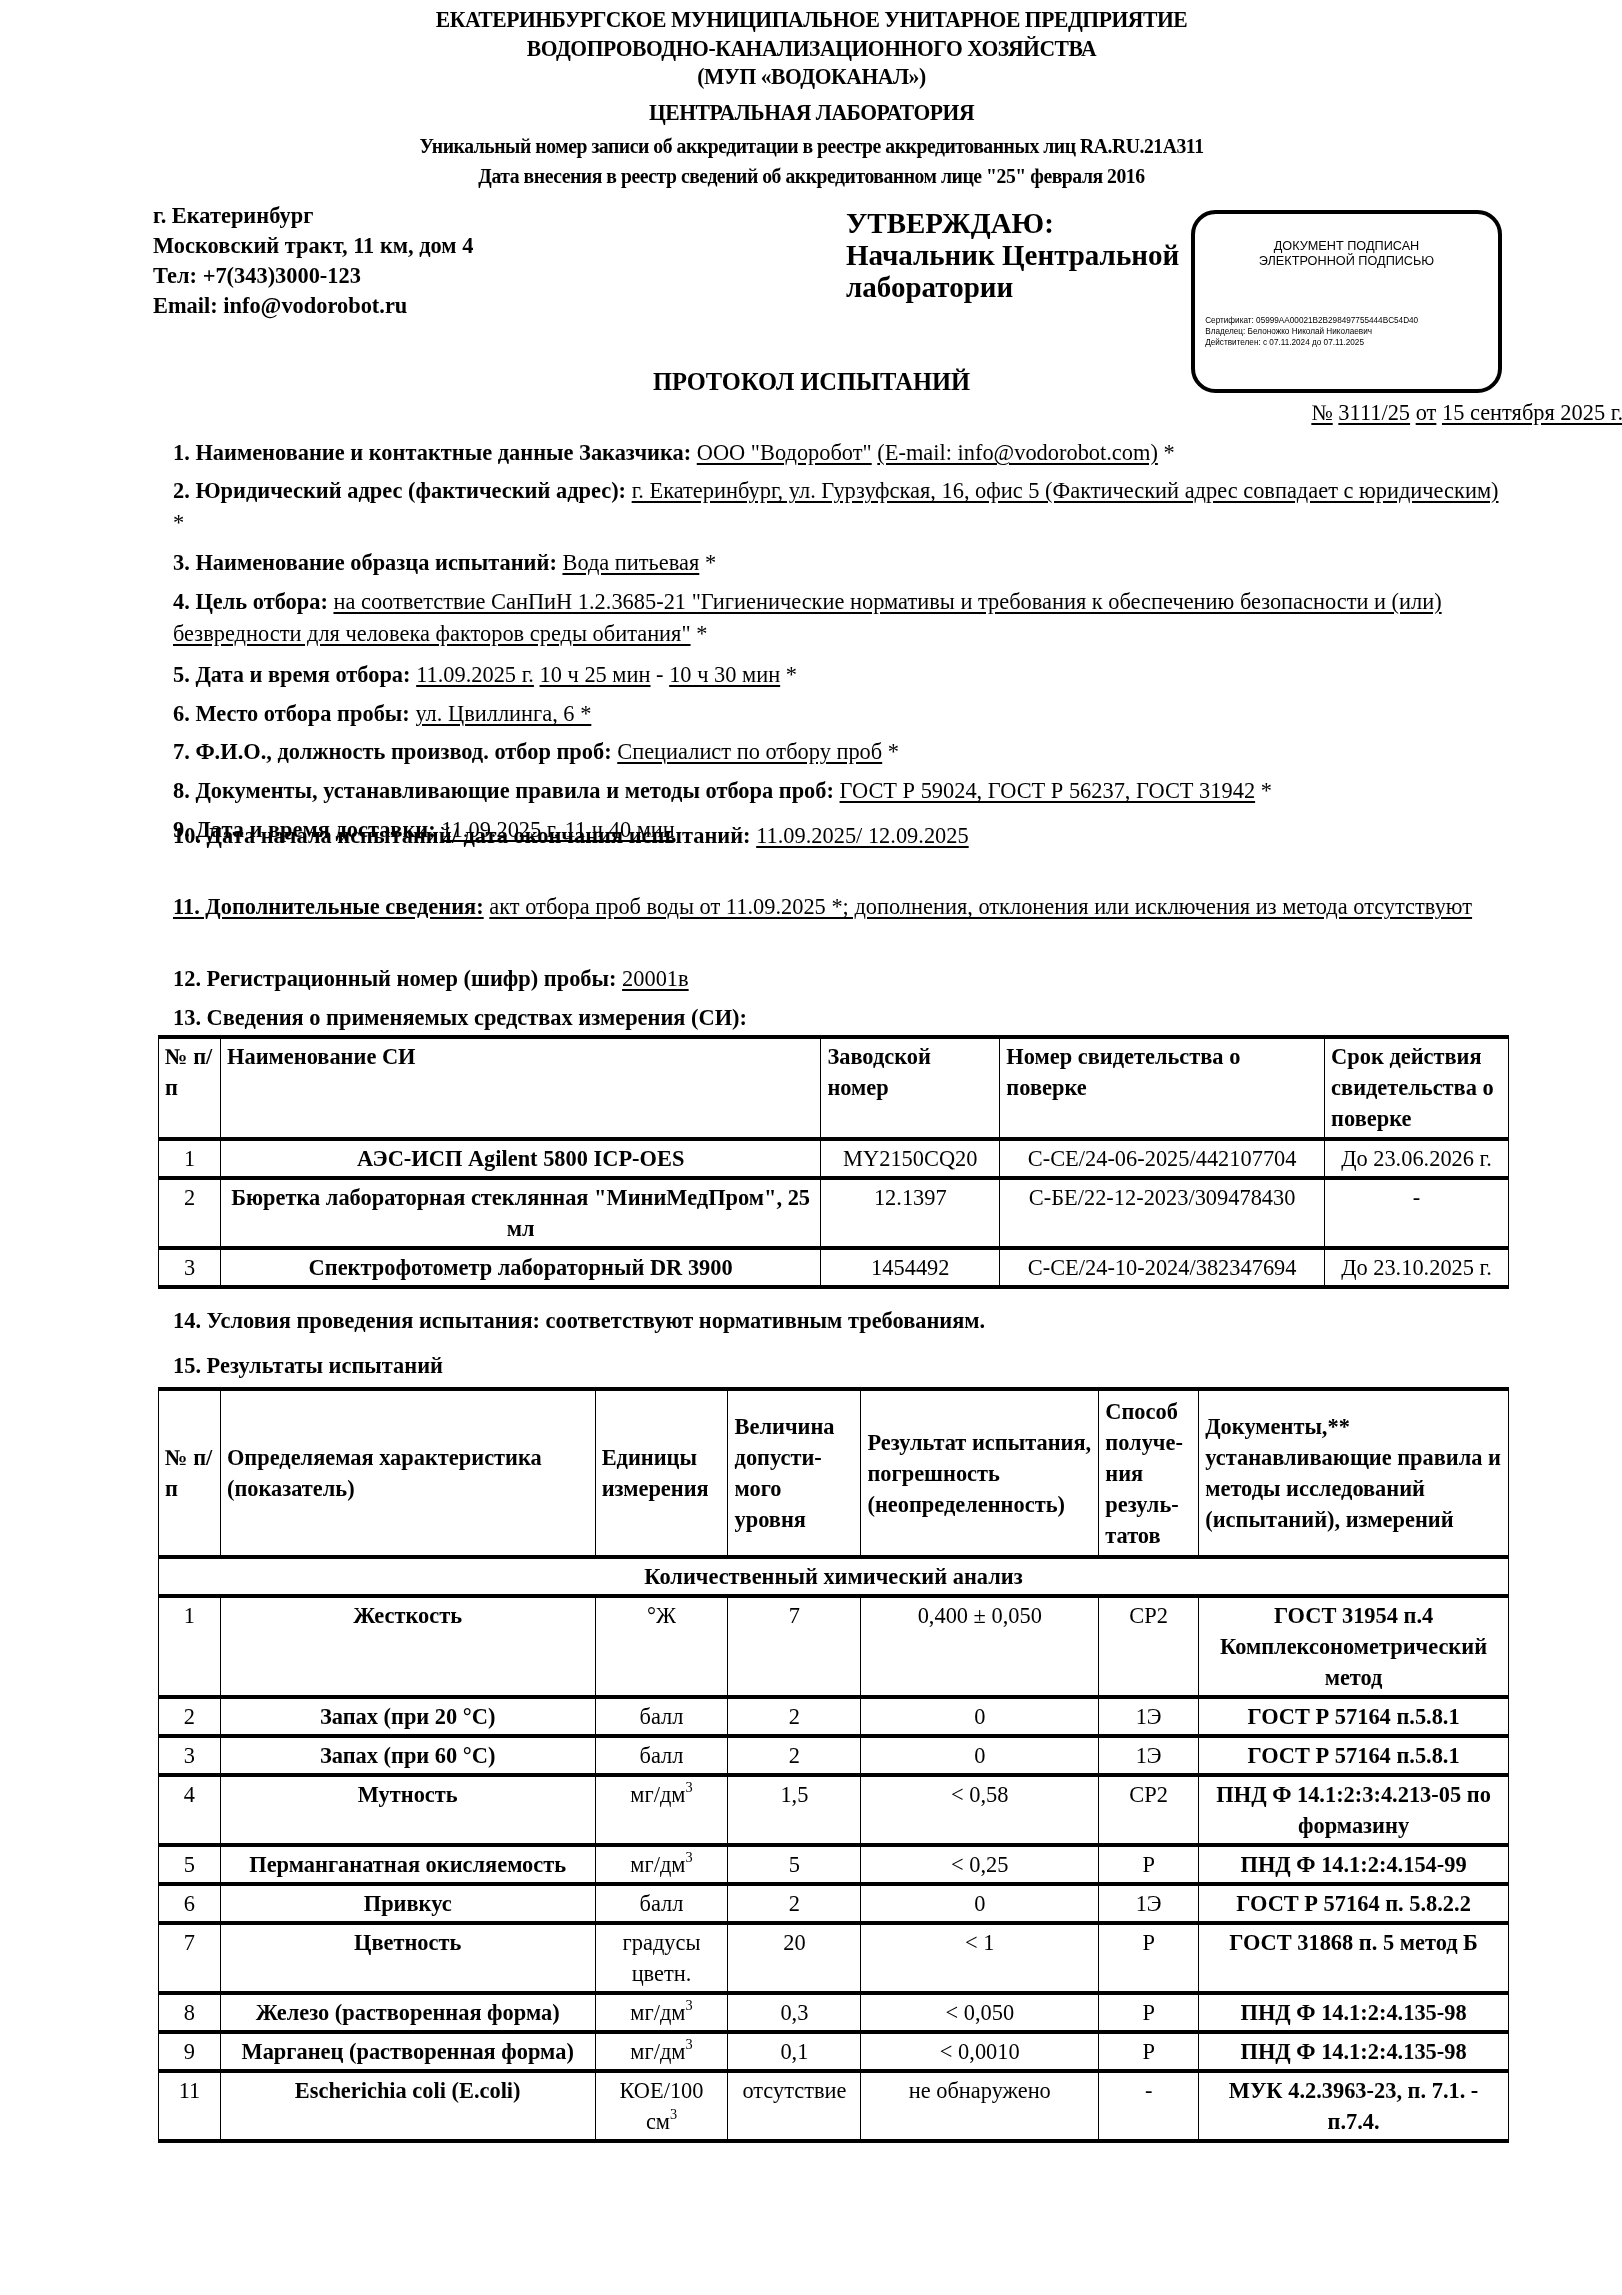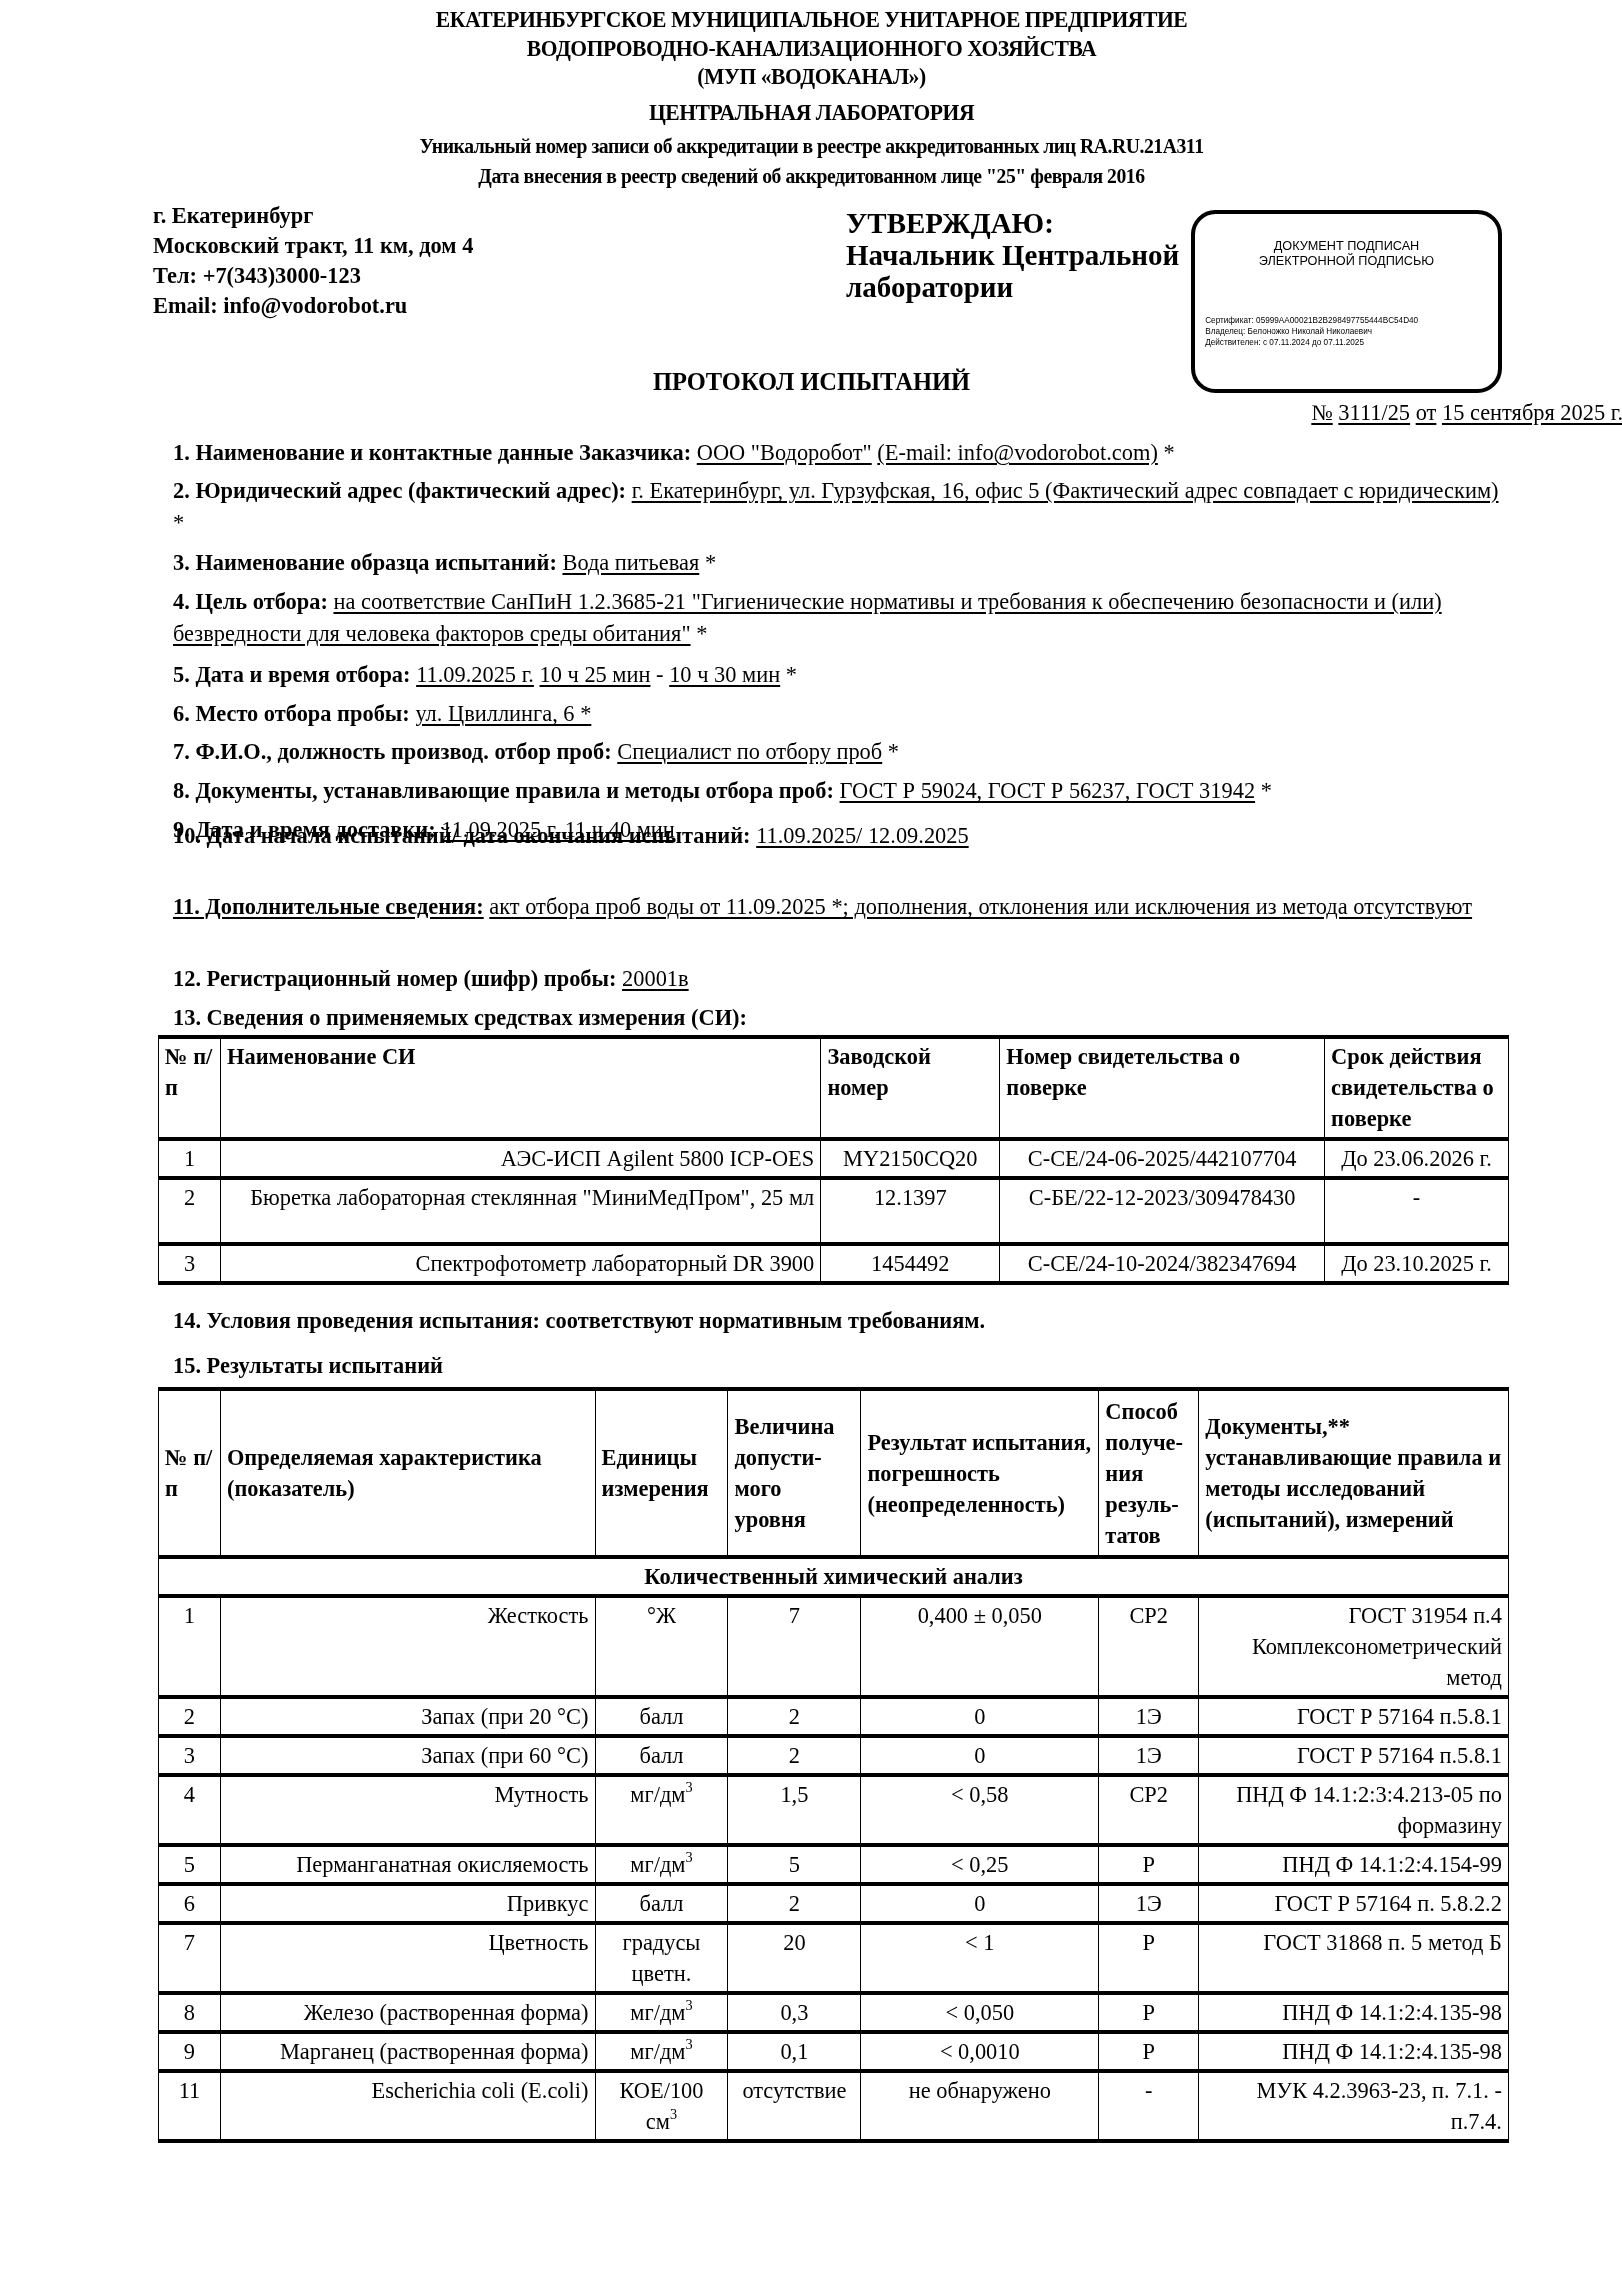--- a/index.html
+++ b/index.html
@@ -55,21 +55,21 @@
     position: absolute; left: 158px; width: 1351px;
     border-collapse: collapse; font-size: 22.4px; line-height: 31px;
   }
   table.grid td, table.grid th {
     border: 1.5px solid #000; vertical-align: top; padding: 2px 6.1px;
   }
   table.grid tr.thick td, table.grid tr.thick th { border-top: 4.1px solid #000; }
   table.grid tr:last-child td { border-bottom: 4.1px solid #000; }
   table.grid th { font-weight: bold; text-align: left; }
   .c { text-align: center; }
-  .l { text-align: right; }
+  .l { text-align: center; font-weight: bold; }
   .section-row td { text-align: center; font-weight: bold; padding: 2px; }
   sup { font-size: 14.3px; vertical-align: 10.2px; line-height: 0; }
   .hdr-mid { vertical-align: middle !important; }
 </style>
 </head>
 <body>
 
 <div class="hdr" style="top:5.1px">ЕКАТЕРИНБУРГСКОЕ МУНИЦИПАЛЬНОЕ УНИТАРНОЕ ПРЕДПРИЯТИЕ</div>
 <div class="hdr" style="top:34px">ВОДОПРОВОДНО-КАНАЛИЗАЦИОННОГО ХОЗЯЙСТВА</div>
 <div class="hdr" style="top:62px">(МУП «ВОДОКАНАЛ»)</div>

